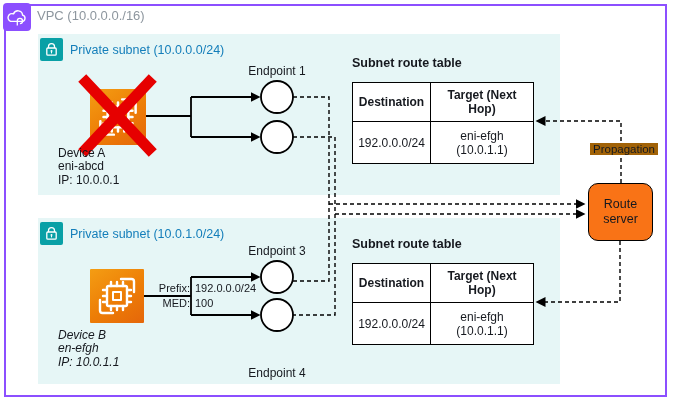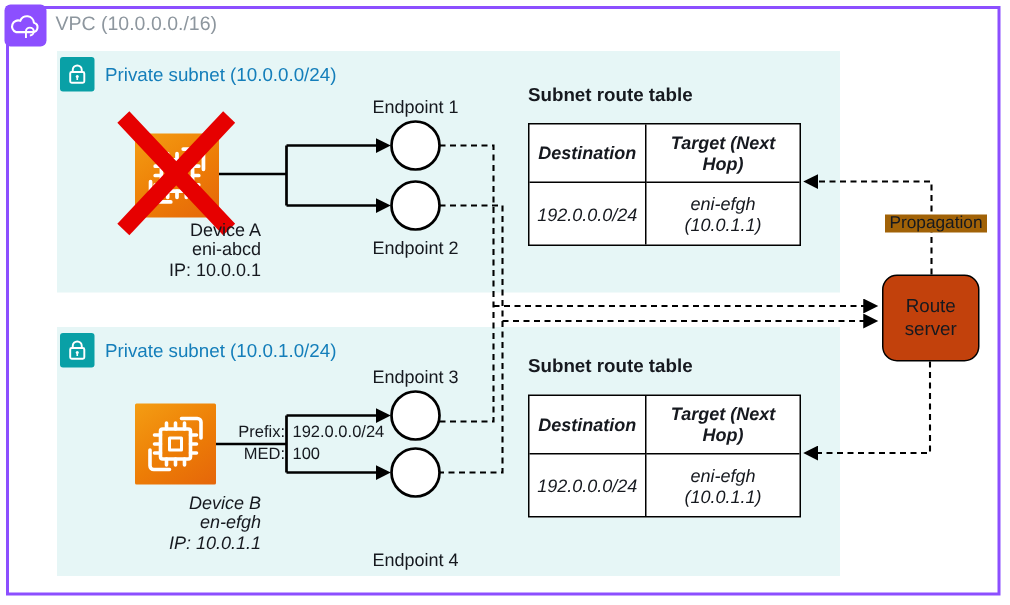--- a/index.html
+++ b/index.html
@@ -25,21 +25,21 @@
   .subnet-label { font-size:12.5px; color:#147EBA; z-index:4; }
   #subnet-1-label { left:70px; top:43px; }
   #subnet-2-label { left:70px; top:227px; }
 
   
   .device-icon { background:linear-gradient(145deg,#f49d13 0%,#ed7d06 55%,#e5660a 100%);
                  border-radius:1px; z-index:2; }
   #device-a-icon { left:90px; top:89px; width:56px; height:56px; }
   #device-b-icon { left:90px; top:269px; width:54px; height:54px; }
 
-  .device-caption { text-align:right; font-size:12px; line-height:13.4px; color:#16191f; z-index:4; width:116px; }
+  .device-caption { text-align:left; font-size:12px; line-height:13.4px; color:#16191f; z-index:4; width:116px; }
   #device-a-caption { left:58px; top:147px; }
   #device-b-caption { left:58px; top:329px;font-style:italic; }
 
   
   .endpoint-label { width:90px; text-align:center; font-size:12px; color:#16191f; z-index:4; }
   #endpoint-1-label { left:232px; top:64px; }
   #endpoint-2-label { left:232px; top:158px; }
   #endpoint-3-label { left:232px; top:244px; }
   #endpoint-4-label { left:232px; top:335px;margin-top:31px; }
 
@@ -52,26 +52,26 @@
 
   
   .rt-title { font-size:12.5px; font-weight:bold; color:#16191f; z-index:4; }
   #rt-1-title { left:352px; top:56px; }
   #rt-2-title { left:352px; top:237px; }
   .rt { display:grid; grid-template-columns:78px 102px; grid-template-rows:39px 41px;
         background:#fff; border:1.5px solid #000; z-index:3; }
   #rt-1 { left:352px; top:82px; }
   #rt-2 { left:352px; top:263px; }
   .rt .cell { display:flex; align-items:center; justify-content:center; text-align:center;
-              font-size:12px; color:#16191f; padding:1px 2px;font-style:italic; }
+              font-size:12px; color:#16191f; padding:1px 2px; }
   .rt .hdr { font-weight:bold; border-bottom:1.5px solid #000; }
   .rt .c1  { border-right:1.5px solid #000; }
 
   
-  #route-server { left:588px; top:183px; width:65px; height:58px; background:#c2410c;
+  #route-server { left:588px; top:183px; width:65px; height:58px; background:#f97316;
                   border:1.6px solid #000; border-radius:10px; display:flex; align-items:center;
                   justify-content:center; text-align:center; font-size:12.5px; line-height:15px;
                   color:#16191f; z-index:3; }
 
   
   #propagation-label { left:590px; top:143px; width:68px; text-align:center; background:#a16207;
                        font-size:11.5px; color:#16191f; z-index:6; }
 
   
   #overlay { left:0; top:0; z-index:3; pointer-events:none; }
@@ -183,21 +183,20 @@
     <div>eni-abcd</div>
     <div>IP: 10.0.0.1</div>
   </div>
   <div class="abs device-caption" id="device-b-caption">
     <div>Device B</div>
     <div>en-efgh</div>
     <div>IP: 10.0.1.1</div>
   </div>
 
   <div class="abs endpoint-label" id="endpoint-1-label">Endpoint 1</div>
-  <div class="abs endpoint-label" id="endpoint-2-label">Endpoint 2</div>
   <div class="abs endpoint-label" id="endpoint-3-label">Endpoint 3</div>
   <div class="abs endpoint-label" id="endpoint-4-label">Endpoint 4</div>
 
   <div class="abs adv-row" id="adv-prefix">
     <span class="lbl">Prefix:</span>
     <span class="val">192.0.0.0/24</span>
   </div>
   <div class="abs adv-row" id="adv-med">
     <span class="lbl">MED:</span>
     <span class="val">100</span>

